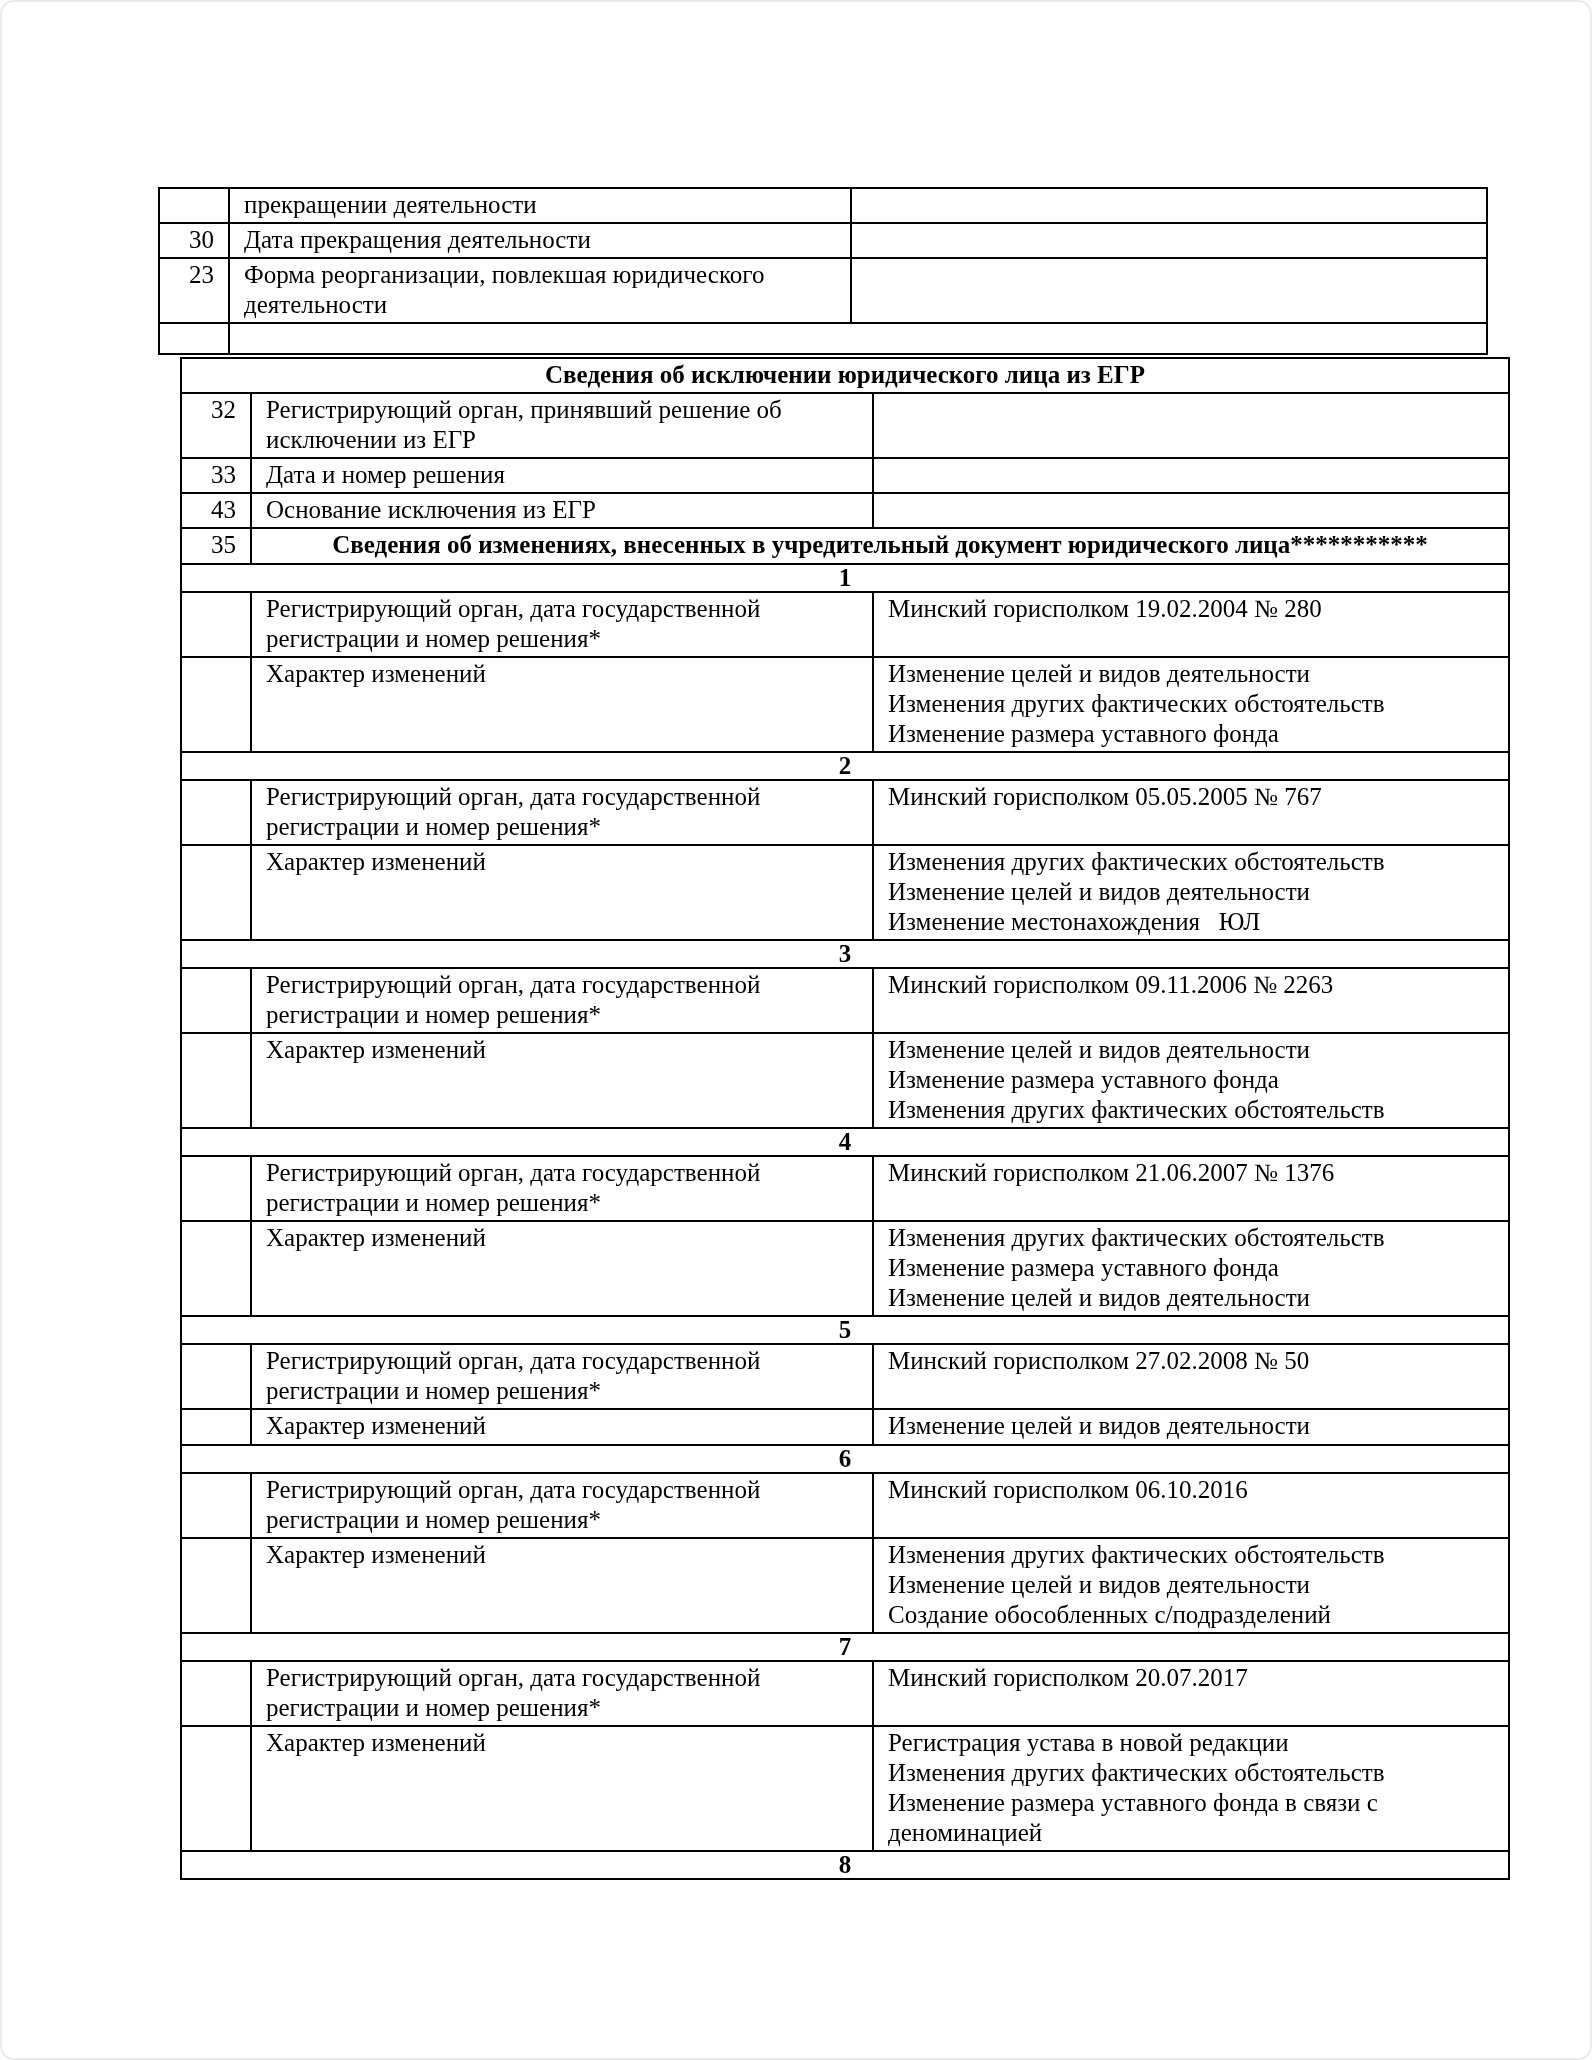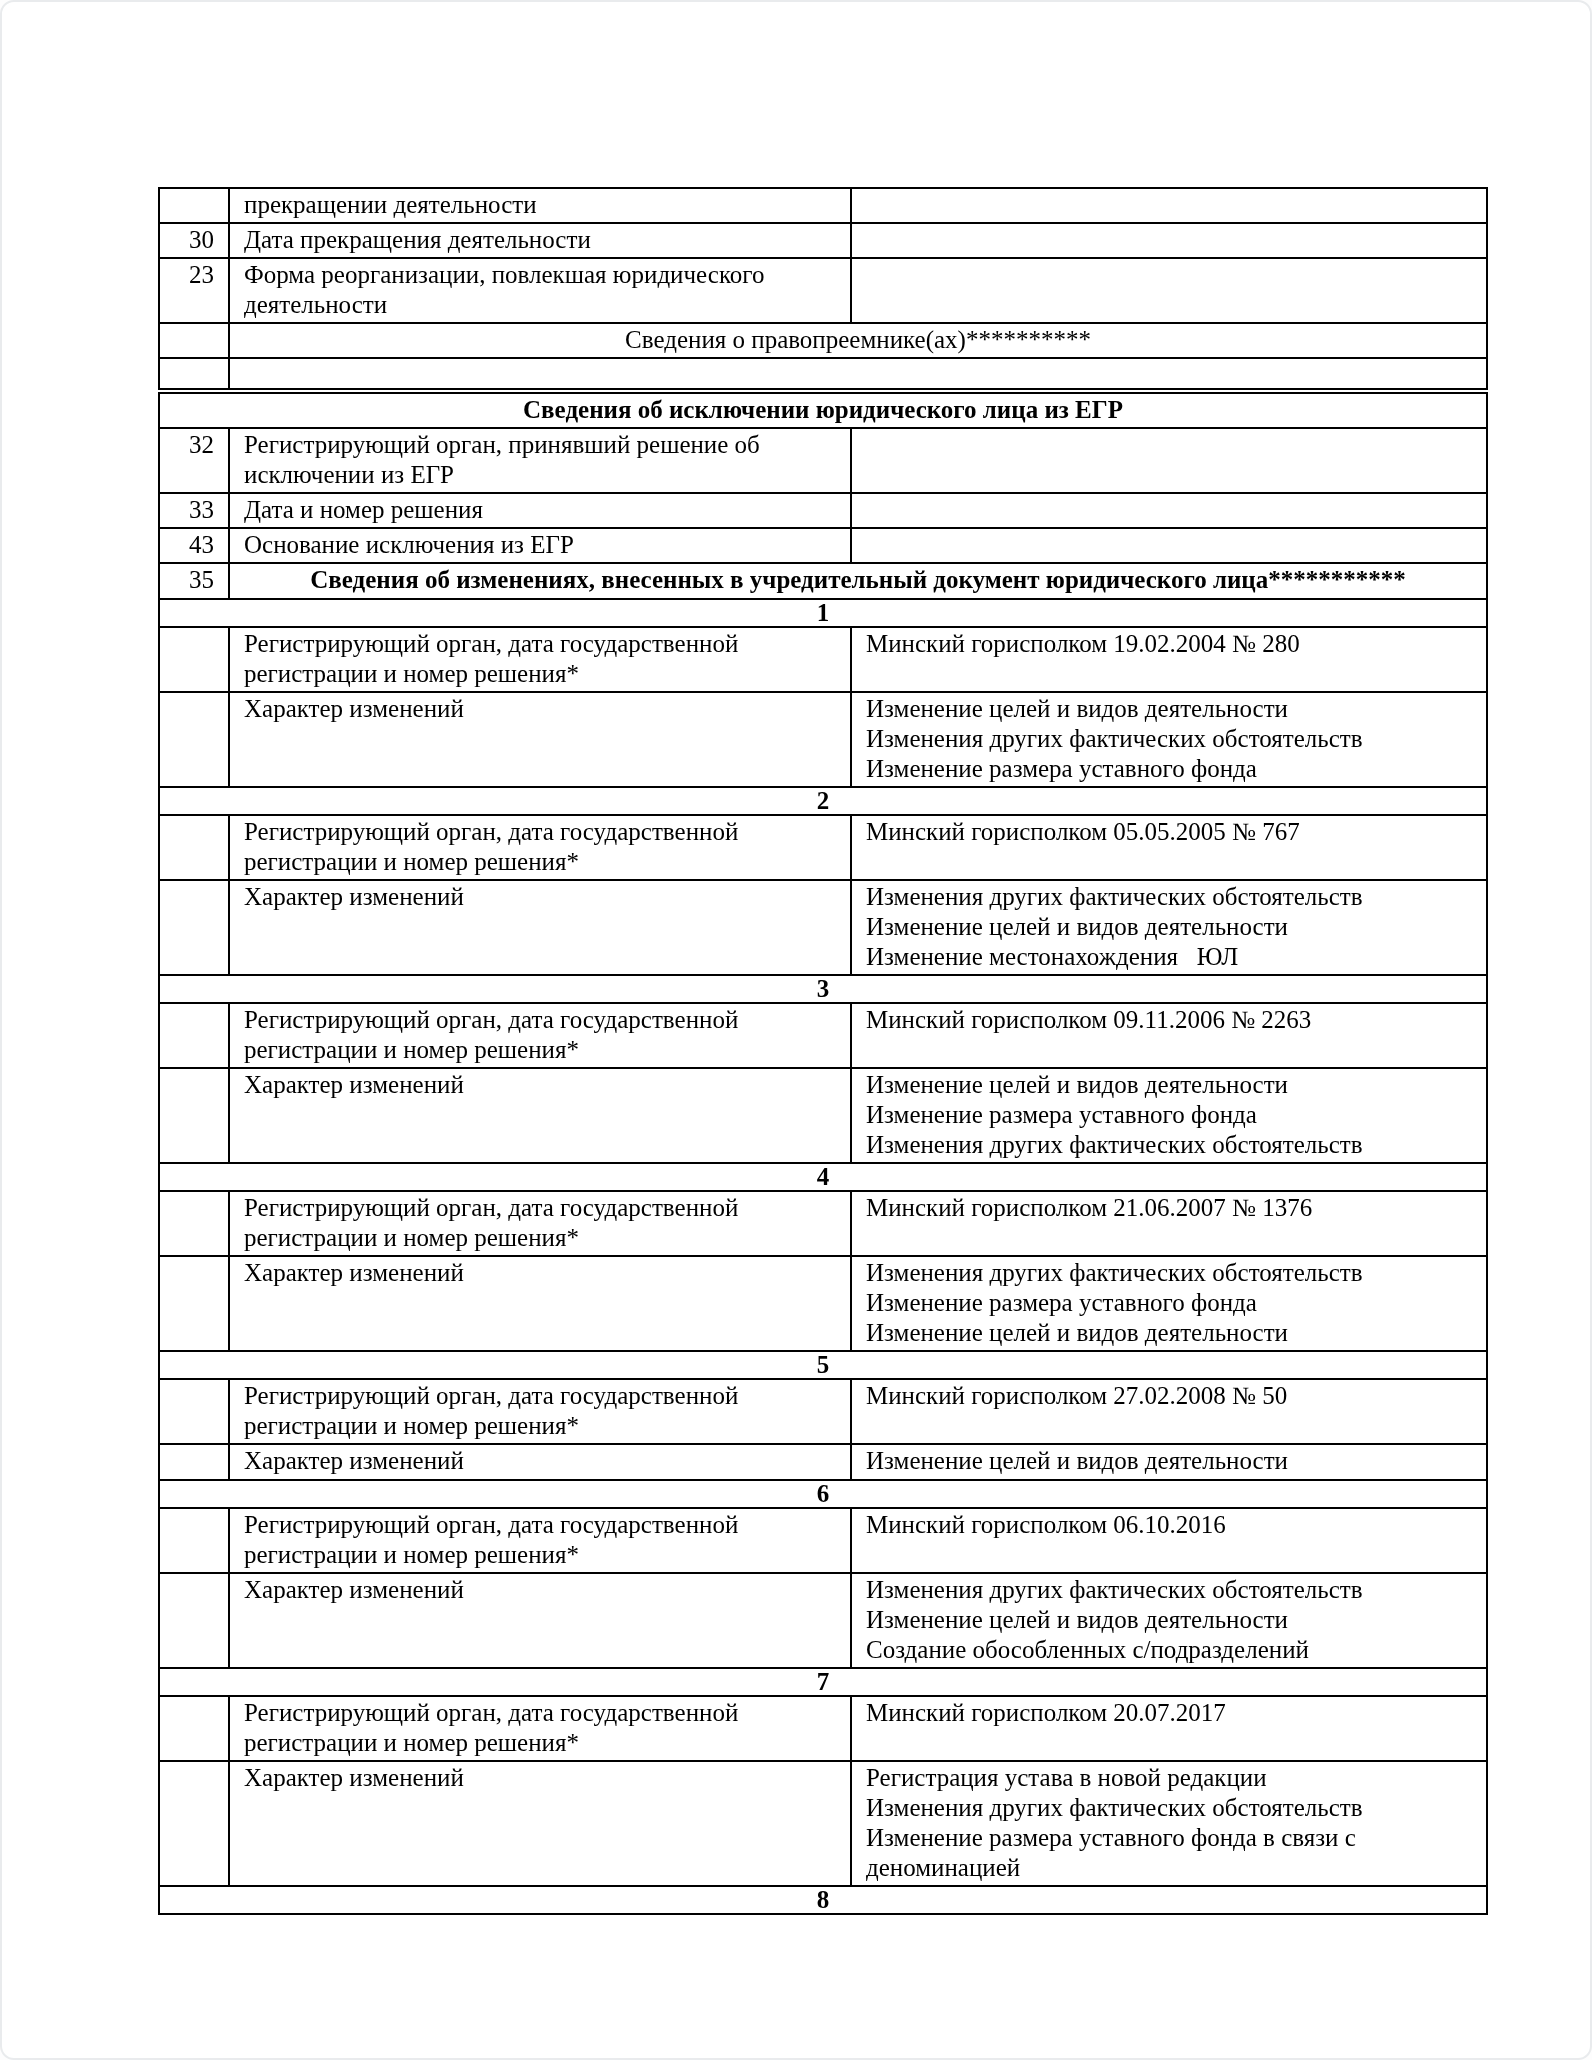--- a/index.html
+++ b/index.html
@@ -32,21 +32,21 @@
     font-size: 25px;
     line-height: 30px;
     color: #000;
   }
   table.registry td {
     border: 2px solid #000;
     vertical-align: top;
     padding: 1px 14px 2px 14px;
     overflow: hidden;
   }
-  table.t2 { margin-top: 2px; }
+  table.t2 { margin-top: 2px; margin-left: 22px; }
   td.num {
     text-align: right;
     padding-left: 2px;
     padding-right: 2px;
   }
   td.val { white-space: pre-wrap; }
   .center { text-align: center; }
   .bold { font-weight: 700; }
   tr.h31 { height: 31px; }
   tr.h32 { height: 32px; }
@@ -84,24 +84,20 @@
         <td class="lbl">Дата прекращения деятельности</td>
         <td class="val"></td>
       </tr>
       <tr class="h61">
         <td class="num">23</td>
         <td class="lbl">Форма реорганизации, повлекшая юридического деятельности</td>
         <td class="val"></td>
       </tr>
       <tr class="h31">
         <td class="num"></td>
-        <td class="center" colspan="2">Сведения о правопреемнике(ах)**********</td>
-      </tr>
-      <tr class="h31">
-        <td class="num"></td>
         <td colspan="2"></td>
       </tr>
     </tbody>
       </table>
 
     <table class="registry t2">
       <colgroup>
         <col style="width:70px">
           <col style="width:622px">
           <col style="width:636px">

